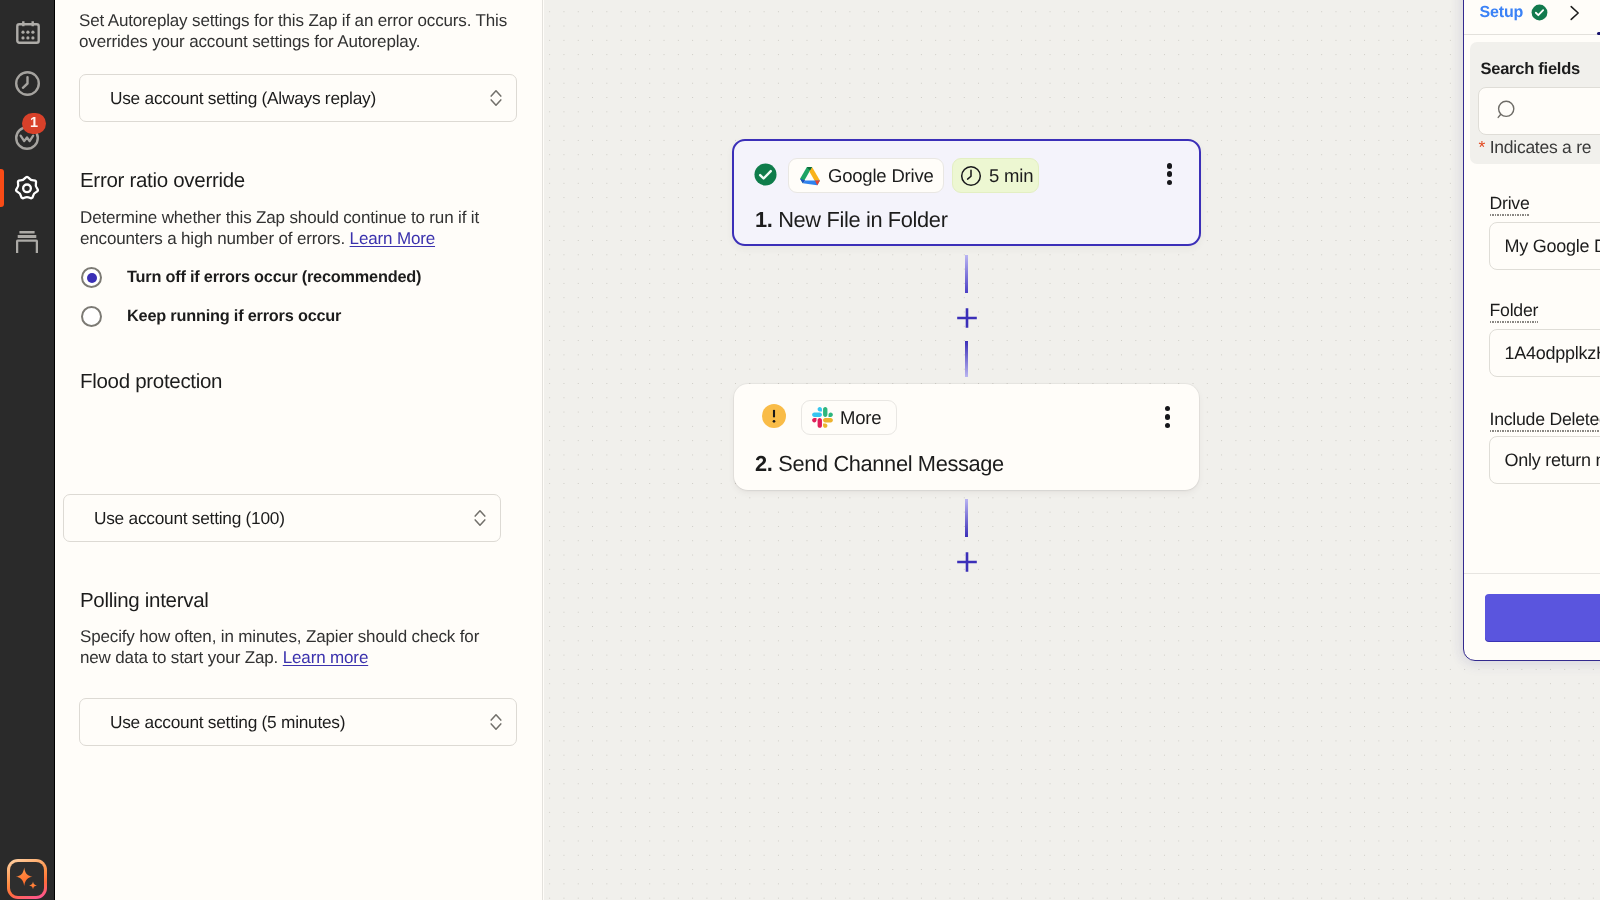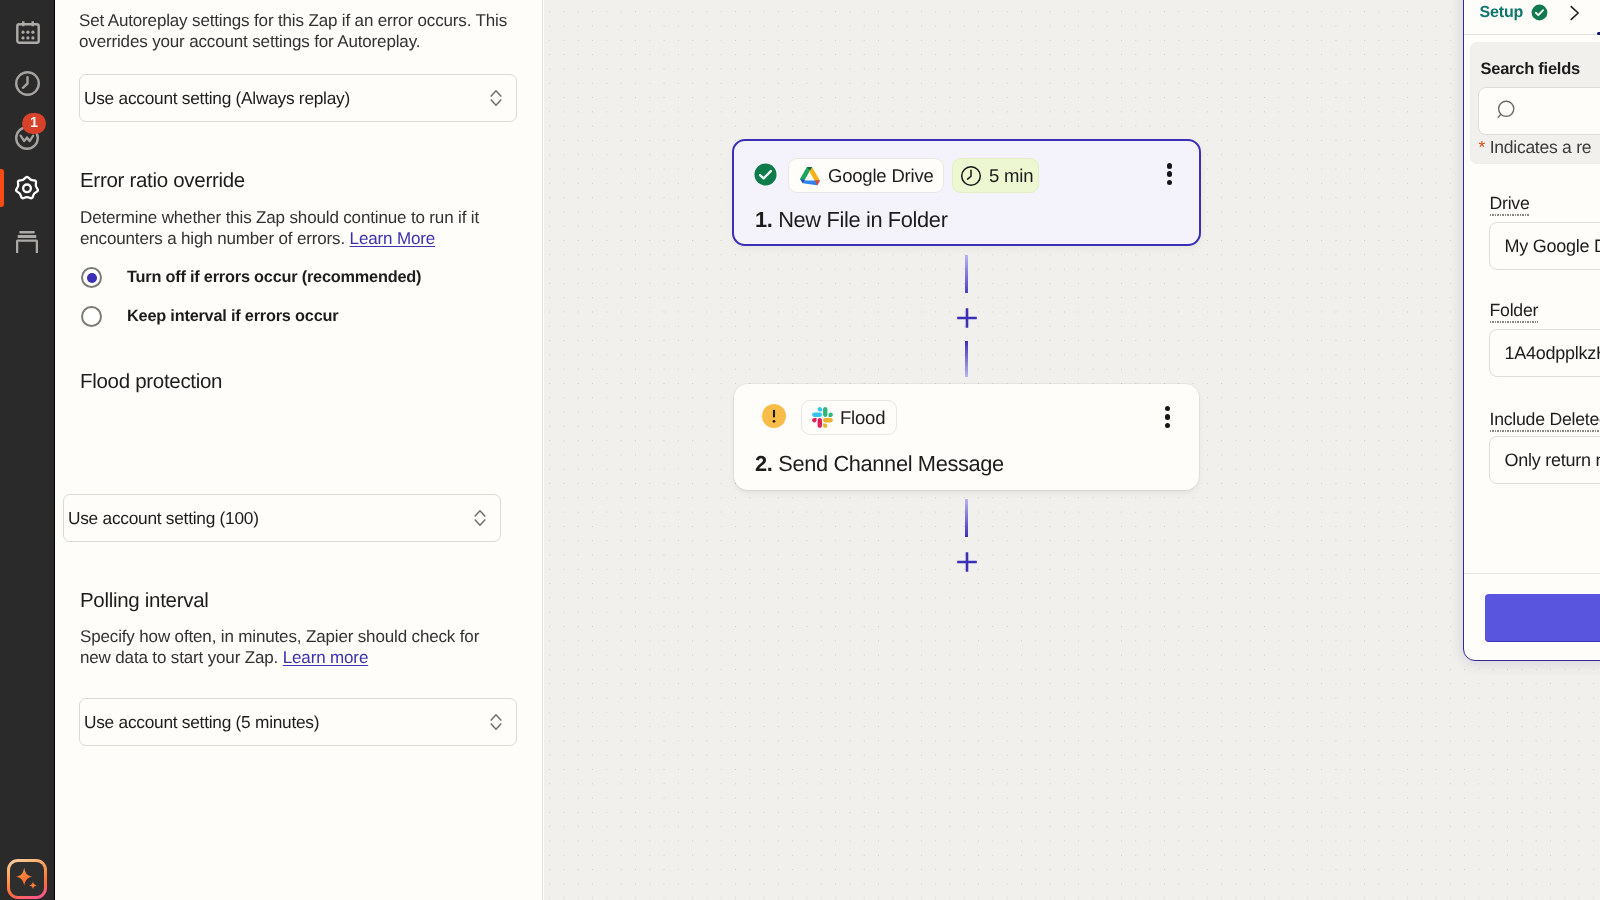--- a/index.html
+++ b/index.html
@@ -18,21 +18,21 @@
             background:linear-gradient(160deg,#FFD7AE 0%,#FFB377 22%,#FF8C42 48%,#FF6B3D 68%,#FF4FA8 100%); }
   .ai-inner { width:100%; height:100%; border-radius:8px; background:#2E2E2E; display:flex; align-items:center; justify-content:center; }
 
   
   .panel { position:absolute; left:55px; top:0; width:488px; height:900px; background:#FFFDF9; overflow:hidden; }
   .panel::after { content:""; position:absolute; right:0; top:0; width:1px; height:900px; background:#E3E1DC; }
   .p-text { position:absolute; color:#323232; font-size:17px; line-height:20.7px; letter-spacing:-0.15px; }
   .p-h { position:absolute; color:#1C1C1C; font-size:20.5px; font-weight:400; letter-spacing:-0.3px; }
   .p-link { color:#3B32AD; text-decoration:underline; text-underline-offset:2px; text-decoration-thickness:1px; }
   .select { position:absolute; border:1px solid #DDDAD4; border-radius:7px; background:#FFFDF9;
-            display:flex; align-items:center; padding:0 4px; color:#1C1C1C; font-size:17.3px; letter-spacing:-0.25px; white-space:nowrap; }
+            display:flex; align-items:center; padding:0 30px; color:#1C1C1C; font-size:17.3px; letter-spacing:-0.25px; white-space:nowrap; }
   .select .chev { position:absolute; right:14px; top:50%; transform:translateY(-50%); display:flex; }
   .radio-row { position:absolute; display:flex; align-items:center; }
   .radio { width:21px; height:21px; border-radius:50%; border:2px solid #7C7A74; position:relative; background:#FFFFFF; flex:none; }
   .radio.on { border-color:#7C7A74; }
   .radio.on::after { content:""; position:absolute; left:3.6px; top:3.6px; width:10px; height:10px; border-radius:50%; background:#3A2FB5; }
   .radio-label { font-size:16.3px; font-weight:700; color:#1C1C1C; margin-left:25px; letter-spacing:-0.2px; }
 
   
   .canvas { position:absolute; left:544px; top:0; width:1056px; height:900px; background:#F1F0EC;
             background-image:radial-gradient(#CCCAC3 0.85px, transparent 0.9px);
@@ -50,21 +50,21 @@
   .dots { position:absolute; width:5.6px; }
   .dots i { display:block; width:5.6px; height:5.6px; border-radius:50%; background:#16161A; margin-bottom:2.8px; }
   .dots i:last-child { margin-bottom:0; }
 
   .connector { position:absolute; width:2.5px; }
   .plus { position:absolute; }
 
   
   .rpanel { position:absolute; background:#FFFDF9; border:1.4px solid #332A8E; border-radius:12px; overflow:hidden; box-shadow:0 4px 14px rgba(60,50,140,0.09), -4px 0 12px rgba(60,50,140,0.05); }
   .rp-tabbar { position:absolute; display:flex; align-items:center; }
-  .rp-tab { font-size:16px; font-weight:700; color:#0f766e; letter-spacing:-0.15px; }
+  .rp-tab { font-size:16px; font-weight:700; color:#3b82f6; letter-spacing:-0.15px; }
   .rp-section { position:absolute; background:#F1F0EC; }
   .rp-label { position:absolute; font-size:16.5px; font-weight:700; color:#1C1C1C; letter-spacing:-0.25px; white-space:nowrap; }
   .rp-field-label { position:absolute; font-size:17.7px; font-weight:400; color:#1C1C1C; letter-spacing:-0.25px; padding-bottom:2px; }
   .rp-field-label::after { content:""; position:absolute; left:0; right:0; bottom:0; height:2px;
                     background-image:repeating-linear-gradient(to right,#8A8883 0 1.1px,transparent 1.1px 2.5px); }
   .rp-input { position:absolute; background:#FFFDF9; border:1px solid #DFDDD7; border-radius:8px; display:flex; align-items:center;
               padding:0 15px; font-size:18px; color:#1C1C1C; letter-spacing:-0.25px; white-space:nowrap; }
   .rp-req { position:absolute; font-size:17.5px; color:#3A3A3A; letter-spacing:-0.25px; white-space:nowrap; }
   .rp-req b { color:#E24A22; font-weight:400; }
   .rp-cta { position:absolute; background:#5A55DE; border-radius:4px; box-shadow:0 1px 0 #3A32B4; }
@@ -152,21 +152,21 @@
     <div class="p-text" style="left:25px;top:208px;width:420px;">
       <span>Determine whether this Zap should continue to run if it encounters a high number of errors. </span><a class="p-link">Learn More</a>
     </div>
 
     <div class="radio-row" style="left:26px;top:267px;">
       <span class="radio on"></span>
       <span class="radio-label">Turn off if errors occur (recommended)</span>
     </div>
     <div class="radio-row" style="left:26px;top:306px;">
       <span class="radio"></span>
-      <span class="radio-label">Keep interval if errors occur</span>
+      <span class="radio-label">Keep running if errors occur</span>
     </div>
 
     <div class="p-h" style="left:25px;top:370px;">Flood protection</div>
     <div class="select" style="left:8px;top:494px;width:438px;height:48px;">
       <span>Use account setting (100)</span>
       <span class="chev">
         <svg width="12" height="19" viewBox="0 0 12 19">
             <path d="M1.2 7.6L6 2.2l4.8 5.4M1.2 11.4L6 16.8l4.8-5.4" fill="none" stroke="#72706B" stroke-width="1.5" stroke-linecap="round" stroke-linejoin="round"></path>
           </svg>
       </span>
@@ -248,21 +248,21 @@
       </span>
       <div class="chip" style="left:67px;top:16px;width:96px;">
         <span class="glyph">
           <svg width="21" height="21" viewBox="0 0 127 127">
             <path d="M27.2 80c0 7.3-5.9 13.2-13.2 13.2S0.8 87.3 0.8 80s5.9-13.2 13.2-13.2h13.2V80zm6.6 0c0-7.3 5.9-13.2 13.2-13.2S60.2 72.7 60.2 80v33c0 7.3-5.9 13.2-13.2 13.2S33.8 120.3 33.8 113V80z" fill="#E01E5A"></path>
             <path d="M47 27c-7.3 0-13.2-5.9-13.2-13.2S39.7 0.6 47 0.6s13.2 5.9 13.2 13.2V27H47zm0 6.7c7.3 0 13.2 5.9 13.2 13.2s-5.9 13.2-13.2 13.2H13.9C6.6 60.1 0.7 54.2 0.7 46.9s5.9-13.2 13.2-13.2H47z" fill="#36C5F0"></path>
             <path d="M99.9 46.9c0-7.3 5.9-13.2 13.2-13.2s13.2 5.9 13.2 13.2-5.9 13.2-13.2 13.2H99.9V46.9zm-6.6 0c0 7.3-5.9 13.2-13.2 13.2S66.9 54.2 66.9 46.9V13.8C66.9 6.5 72.8 0.6 80.1 0.6s13.2 5.9 13.2 13.2v33.1z" fill="#2EB67D"></path>
             <path d="M80.1 99.8c7.3 0 13.2 5.9 13.2 13.2s-5.9 13.2-13.2 13.2-13.2-5.9-13.2-13.2V99.8h13.2zm0-6.6c-7.3 0-13.2-5.9-13.2-13.2s5.9-13.2 13.2-13.2h33.1c7.3 0 13.2 5.9 13.2 13.2s-5.9 13.2-13.2 13.2H80.1z" fill="#ECB22E"></path>
           </svg>
         </span>
-        <span>Flood</span>
+        <span>More</span>
       </div>
       <div class="dots" style="left:430.8px;top:21.8px;">
         <i></i>
           <i></i>
           <i></i>
       </div>
       <div class="node-title" style="left:21px;top:67px;">
         <b>2.</b>
         <span>Send Channel Message</span>
       </div>

